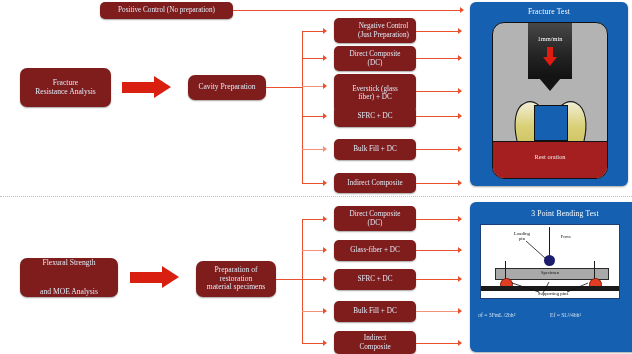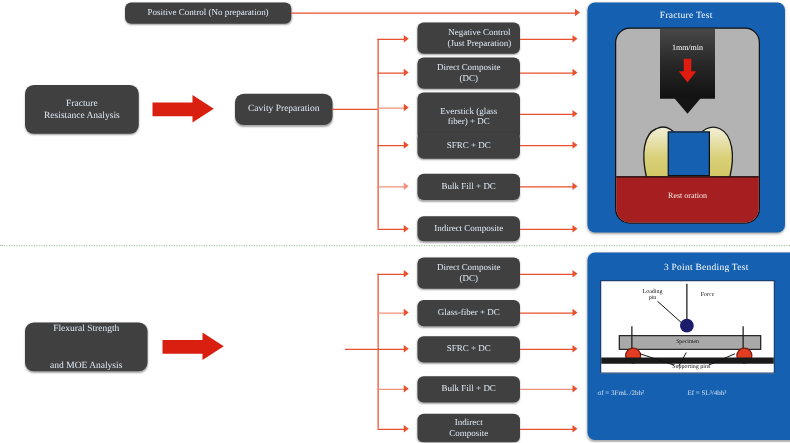--- a/index.html
+++ b/index.html
@@ -1,21 +1,21 @@
 <!DOCTYPE html>
 <html><head>
 <meta charset="utf-8">
 <style>
   html,body{margin:0;padding:0;background:#ffffff;}
   body{width:632px;height:354px;position:relative;overflow:hidden;
        font-family:"Liberation Serif",serif;}
   #canvas{position:absolute;inset:0;}
 
   
-  .node{position:absolute;background:#404040;border-radius:5px;
+  .node{position:absolute;background:#7f1d1d;border-radius:5px;
         color:#dfe9f5;display:flex;align-items:center;justify-content:center;
         text-align:center;line-height:1.12;font-size:7.2px;
         box-shadow:0 1px 1.5px rgba(0,0,0,.35);
         padding:1px 3px;box-sizing:border-box;}
   .node.big{font-size:7.6px;border-radius:7px;}
   .node span{display:block;}
 
   
   .ln{position:absolute;background:#e8502e;}
   .ln.h{height:1px;}
@@ -184,20 +184,25 @@
   <div class="node big" style="left:20px;top:258px;width:98px;height:39px;flex-direction:column;gap:20px;">
     <span>Flexural Strength</span>
     <span>and MOE Analysis</span>
   </div>
 
   <div class="bigarrow" style="left:130px;top:266px;width:50px;height:23px;">
     <div class="shaft"></div>
     <div class="head"></div>
   </div>
 
+  <div class="node big" style="left:196px;top:261px;width:80px;height:36px;flex-direction:column;">
+    <span>Preparation of</span>
+    <span>restoration</span>
+    <span>material specimens</span>
+  </div>
 
   <div class="ln h" style="left:276px;top:279px;width:26px;"></div>
   <div class="ln v" style="left:302px;top:219px;height:124px;"></div>
 
   <div class="ln h" style="left:302px;top:219px;width:23px;"></div>
   <div class="ahead" style="left:323px;top:216px;"></div>
   <div class="node" style="left:334px;top:206px;width:82px;height:25px;flex-direction:column;">
     <span>Direct Composite</span>
     <span>(DC)</span>
   </div>

